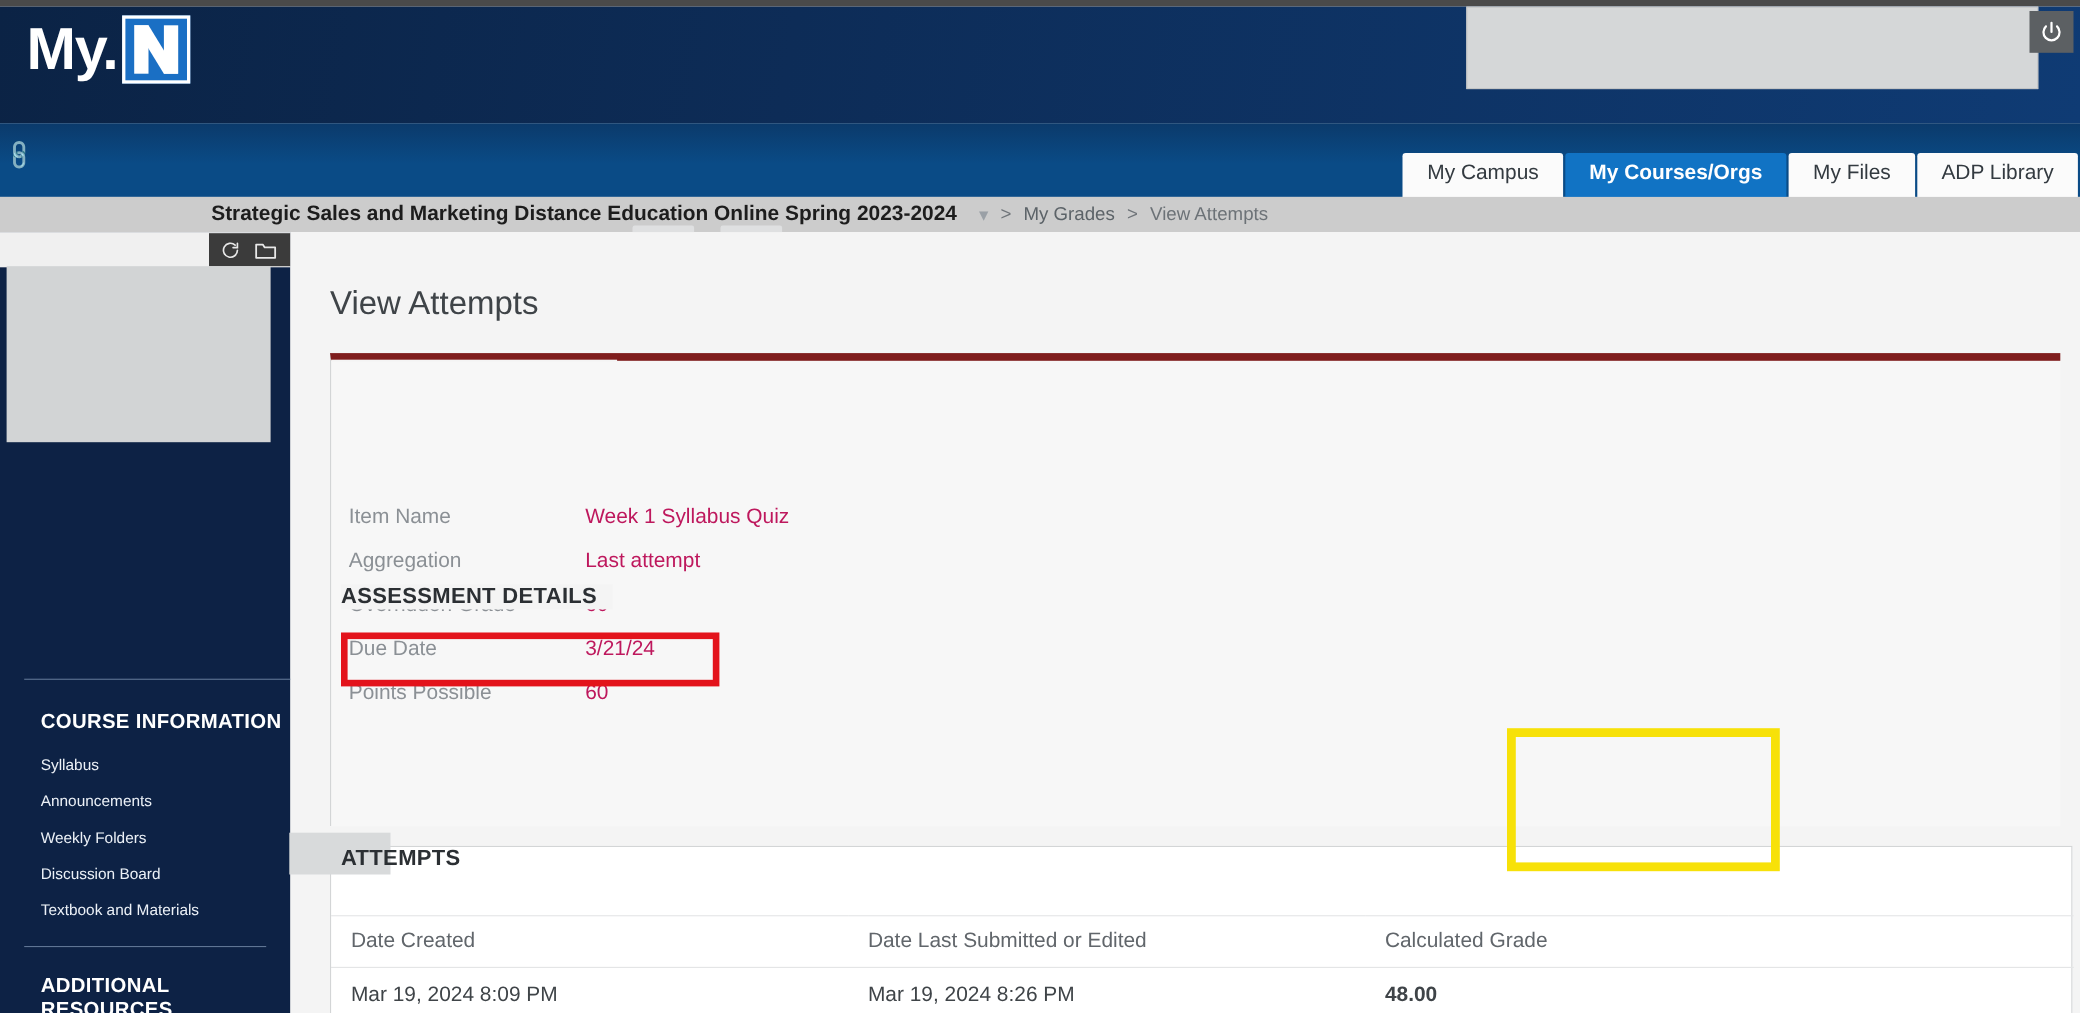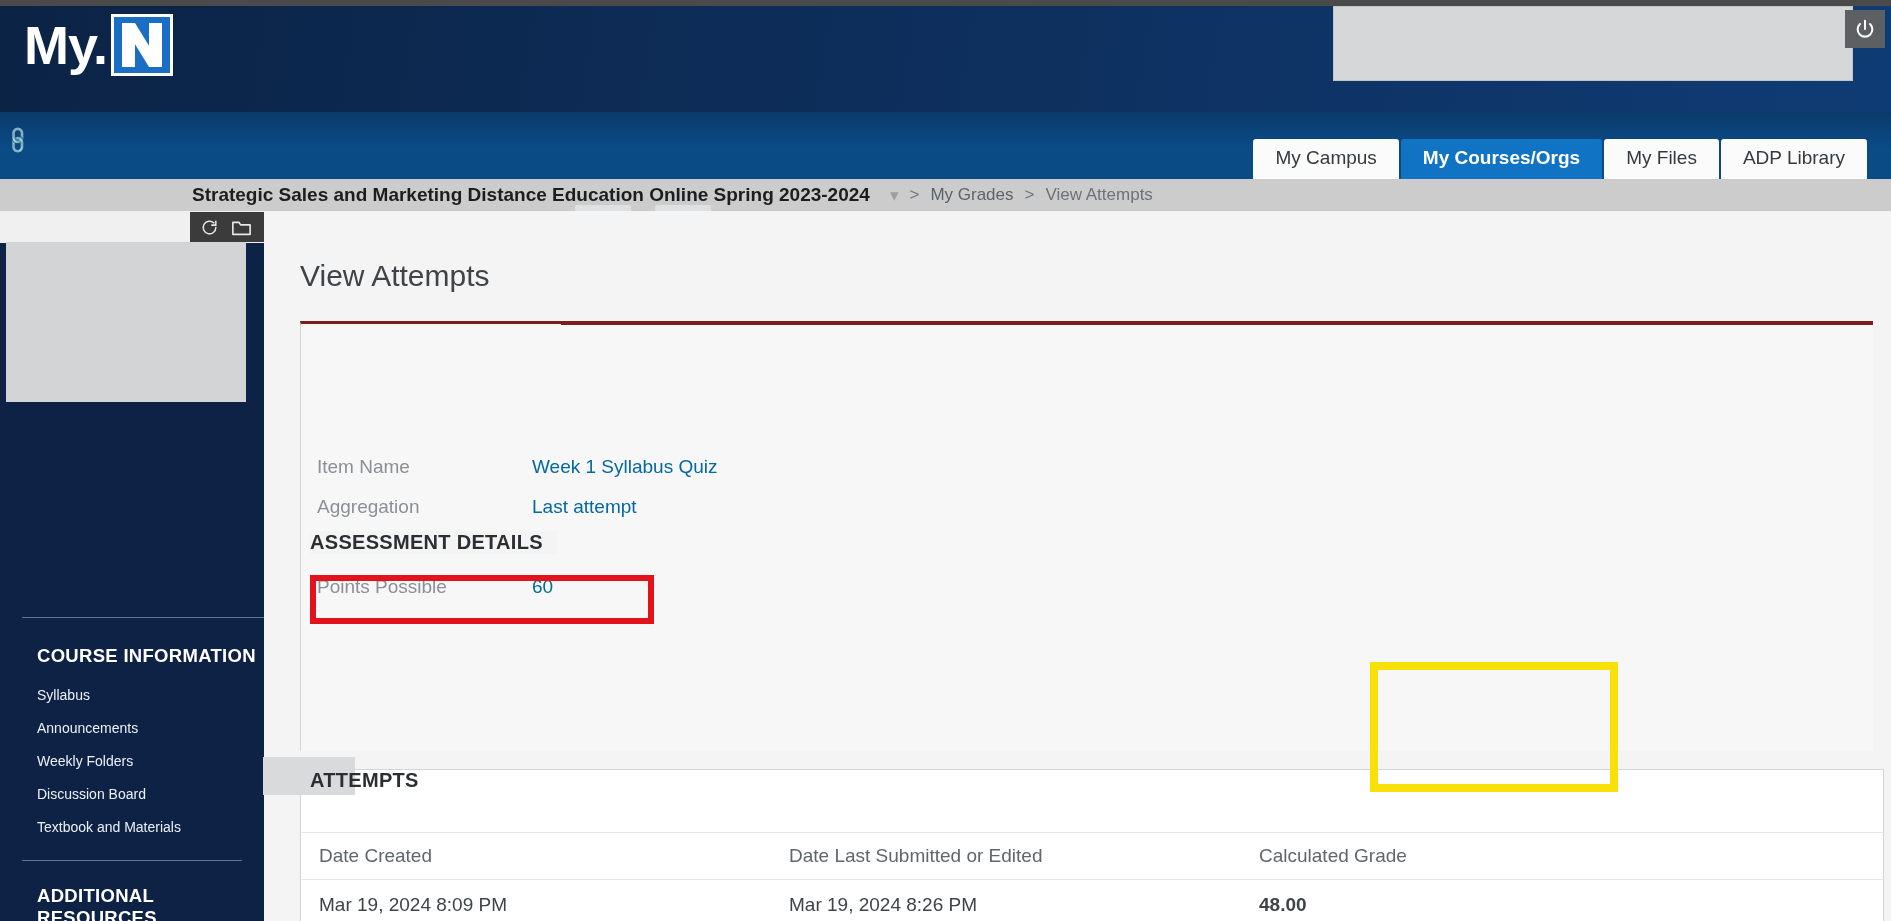--- a/index.html
+++ b/index.html
@@ -59,21 +59,21 @@
   .nav-bar {
     position: absolute; top: 112px; left: 0; width: 1891px; height: 67px;
     background: linear-gradient(180deg,#0b3a6b 0%, #0a4b86 55%, #0a4b86 100%);
   }
   .nav-left-icon {
     position: absolute; left: 6px; top: 17px;
     color: #ffffff; font-size: 19px;
     transform: rotate(-45deg);
   }
   .tabs {
-    position: absolute; right: 24px; bottom: 0;
+    position: absolute; right: 2px; bottom: 0;
     display: flex; align-items: flex-end; gap: 2px;
   }
   .tab {
     background: #fbfbfb; color: #333a40;
     font-size: 19px; padding: 9px 22px 10px 22px;
     border-radius: 3px 3px 0 0;
     cursor: pointer; white-space: nowrap;
     line-height: 1.1;
   }
   .tab.active {
@@ -159,33 +159,33 @@
     position: absolute; left: 46px; top: 320px;
     font-size: 20px; font-weight: bold; color: #2b2f33;
     letter-spacing: 0.3px;
     background: #f4f4f4; padding-right: 14px; z-index: 3;
   }
   .panel-assessment {
     position: absolute; left: 36px; top: 110px;
     width: 1573px; height: 430px;
     background: #f7f7f7;
     border-left: 1px solid #d3d5d6;
-    border-top: 4px solid #7f1d1d;
+    border-top: 7px solid #7f1d1d;
   }
   .panel-assessment .tabline-gap {
     position: absolute; left: 0; top: -1px; width: 260px; height: 2px;
     background: #f4f4f4;
   }
   .detail-table {
     position: absolute; left: 16px; top: 122px; width: 1100px;
     border-collapse: collapse;
   }
   .detail-table td { padding: 9px 0; font-size: 19px; vertical-align: top; }
   .detail-label { color: #8b9095; width: 215px; }
-  .detail-value { color: #0369a1; }
+  .detail-value { color: #be185d; }
 
   
   .attempts-heading {
     position: absolute; left: 46px; top: 558px;
     font-size: 20px; font-weight: bold; color: #2b2f33;
     letter-spacing: 0.3px; z-index: 2;
   }
   .panel-attempts {
     position: absolute; left: 36px; top: 558px;
     width: 1584px; height: 358px;
@@ -336,20 +336,24 @@
             <td class="detail-label">Item Name</td>
             <td class="detail-value">Week 1 Syllabus Quiz</td>
           </tr>
           <tr>
             <td class="detail-label">Aggregation</td>
             <td class="detail-value">Last attempt</td>
           </tr>
           <tr>
             <td class="detail-label">Overridden Grade</td>
             <td class="detail-value">60</td>
+          </tr>
+          <tr>
+            <td class="detail-label">Due Date</td>
+            <td class="detail-value">3/21/24</td>
           </tr>
           <tr>
             <td class="detail-label">Points Possible</td>
             <td class="detail-value">60</td>
           </tr>
         </tbody>
           </table>
       </div>
 
       <div class="tab-label">ASSESSMENT DETAILS</div>

